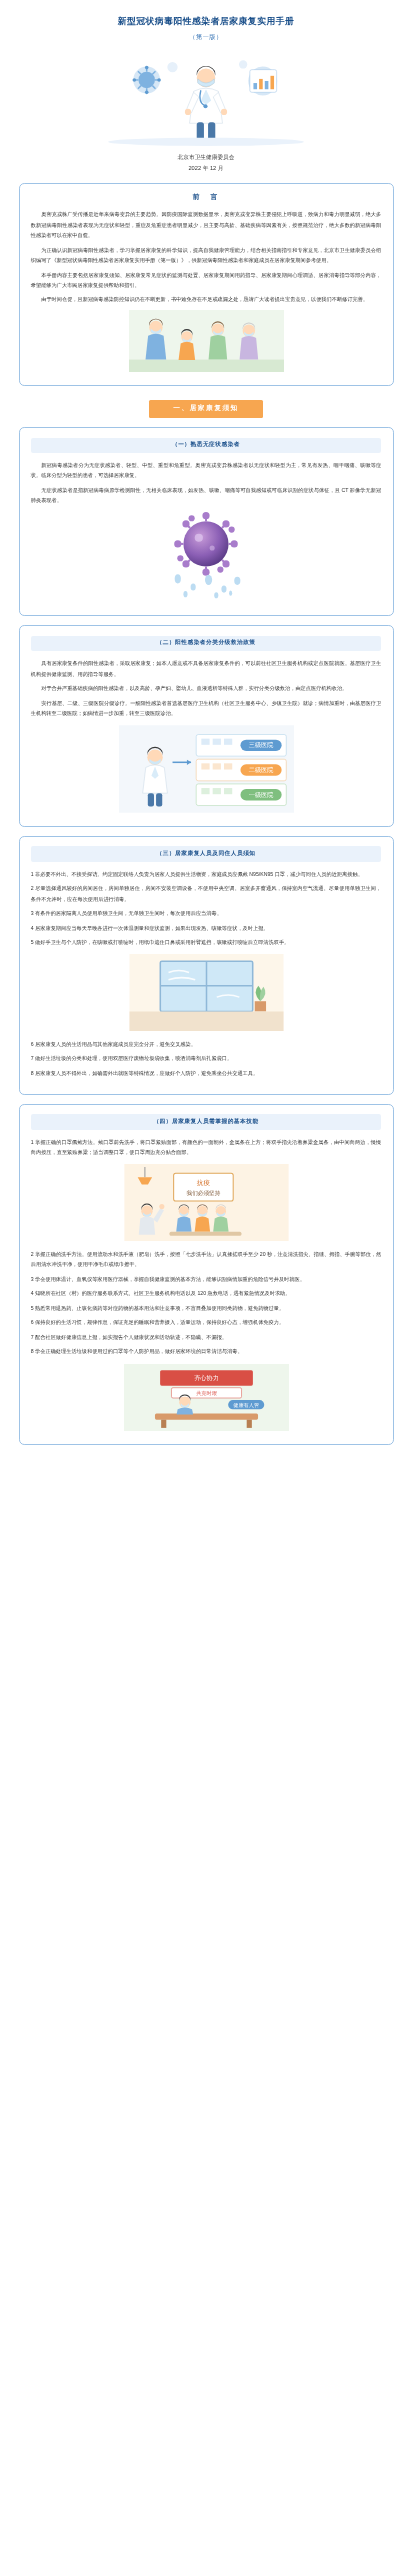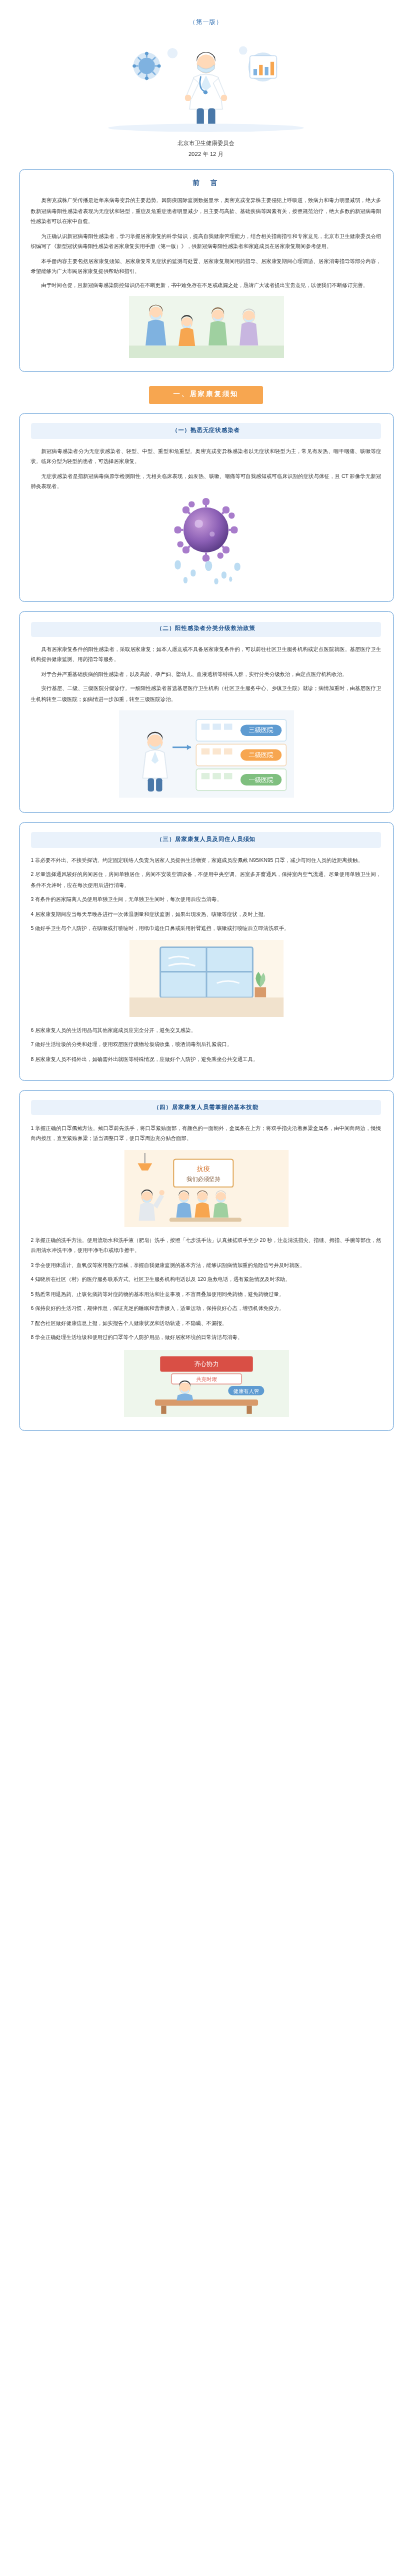--- a/index.html
+++ b/index.html
@@ -117,20 +117,21 @@
     margin: 0 0 7.2px 0;
     letter-spacing: 0.5px;
   }
 </style>
 </head>
 <body>
 
 <div class="page">
 
   <div class="doc-header">
+    <div class="doc-title">新型冠状病毒阳性感染者居家康复实用手册</div>
     <div class="doc-subtitle">（第一版）</div>
   </div>
 
   <div class="hero">
     <svg width="330" height="98" viewBox="0 0 640 190" xmlns="http://www.w3.org/2000/svg">
 
       <circle cx="205" cy="60" r="26" fill="#cfe3f5" opacity="0.85"></circle>
       <circle cx="430" cy="62" r="28" fill="#cfe3f5" opacity="0.85"></circle>
       <circle cx="255" cy="35" r="10" fill="#e6f0fa"></circle>
       <circle cx="392" cy="30" r="8" fill="#e6f0fa"></circle>

